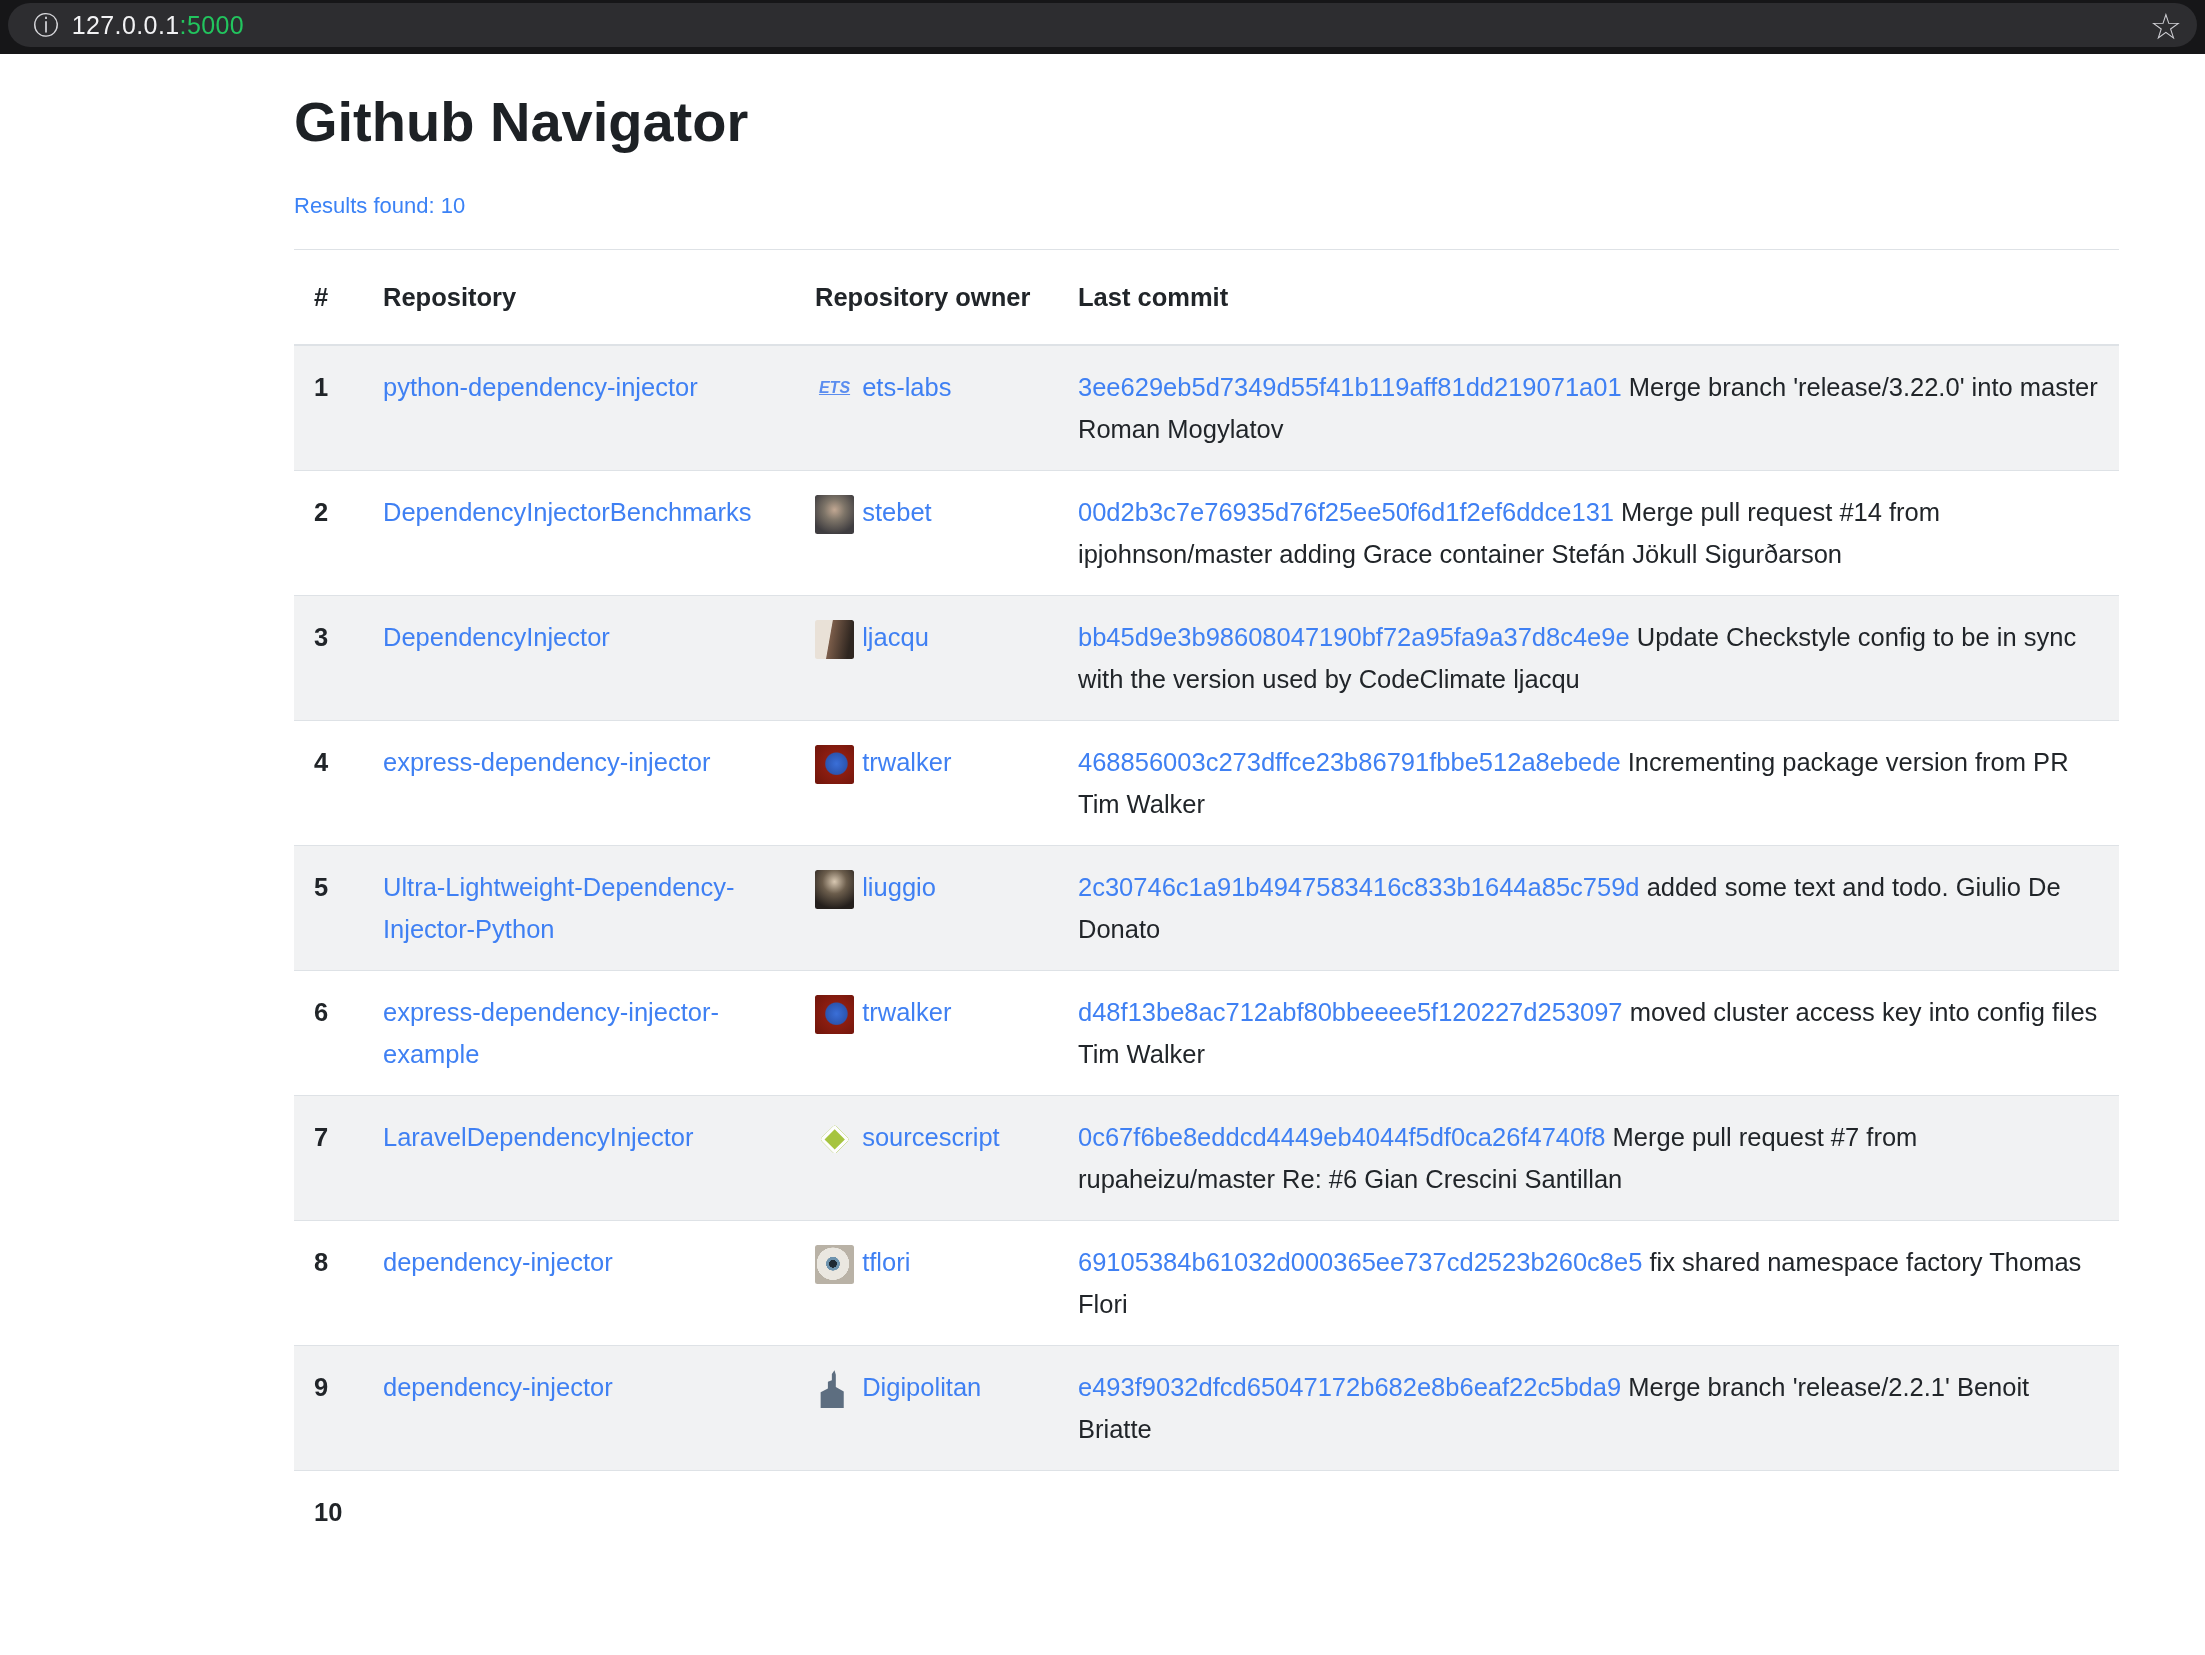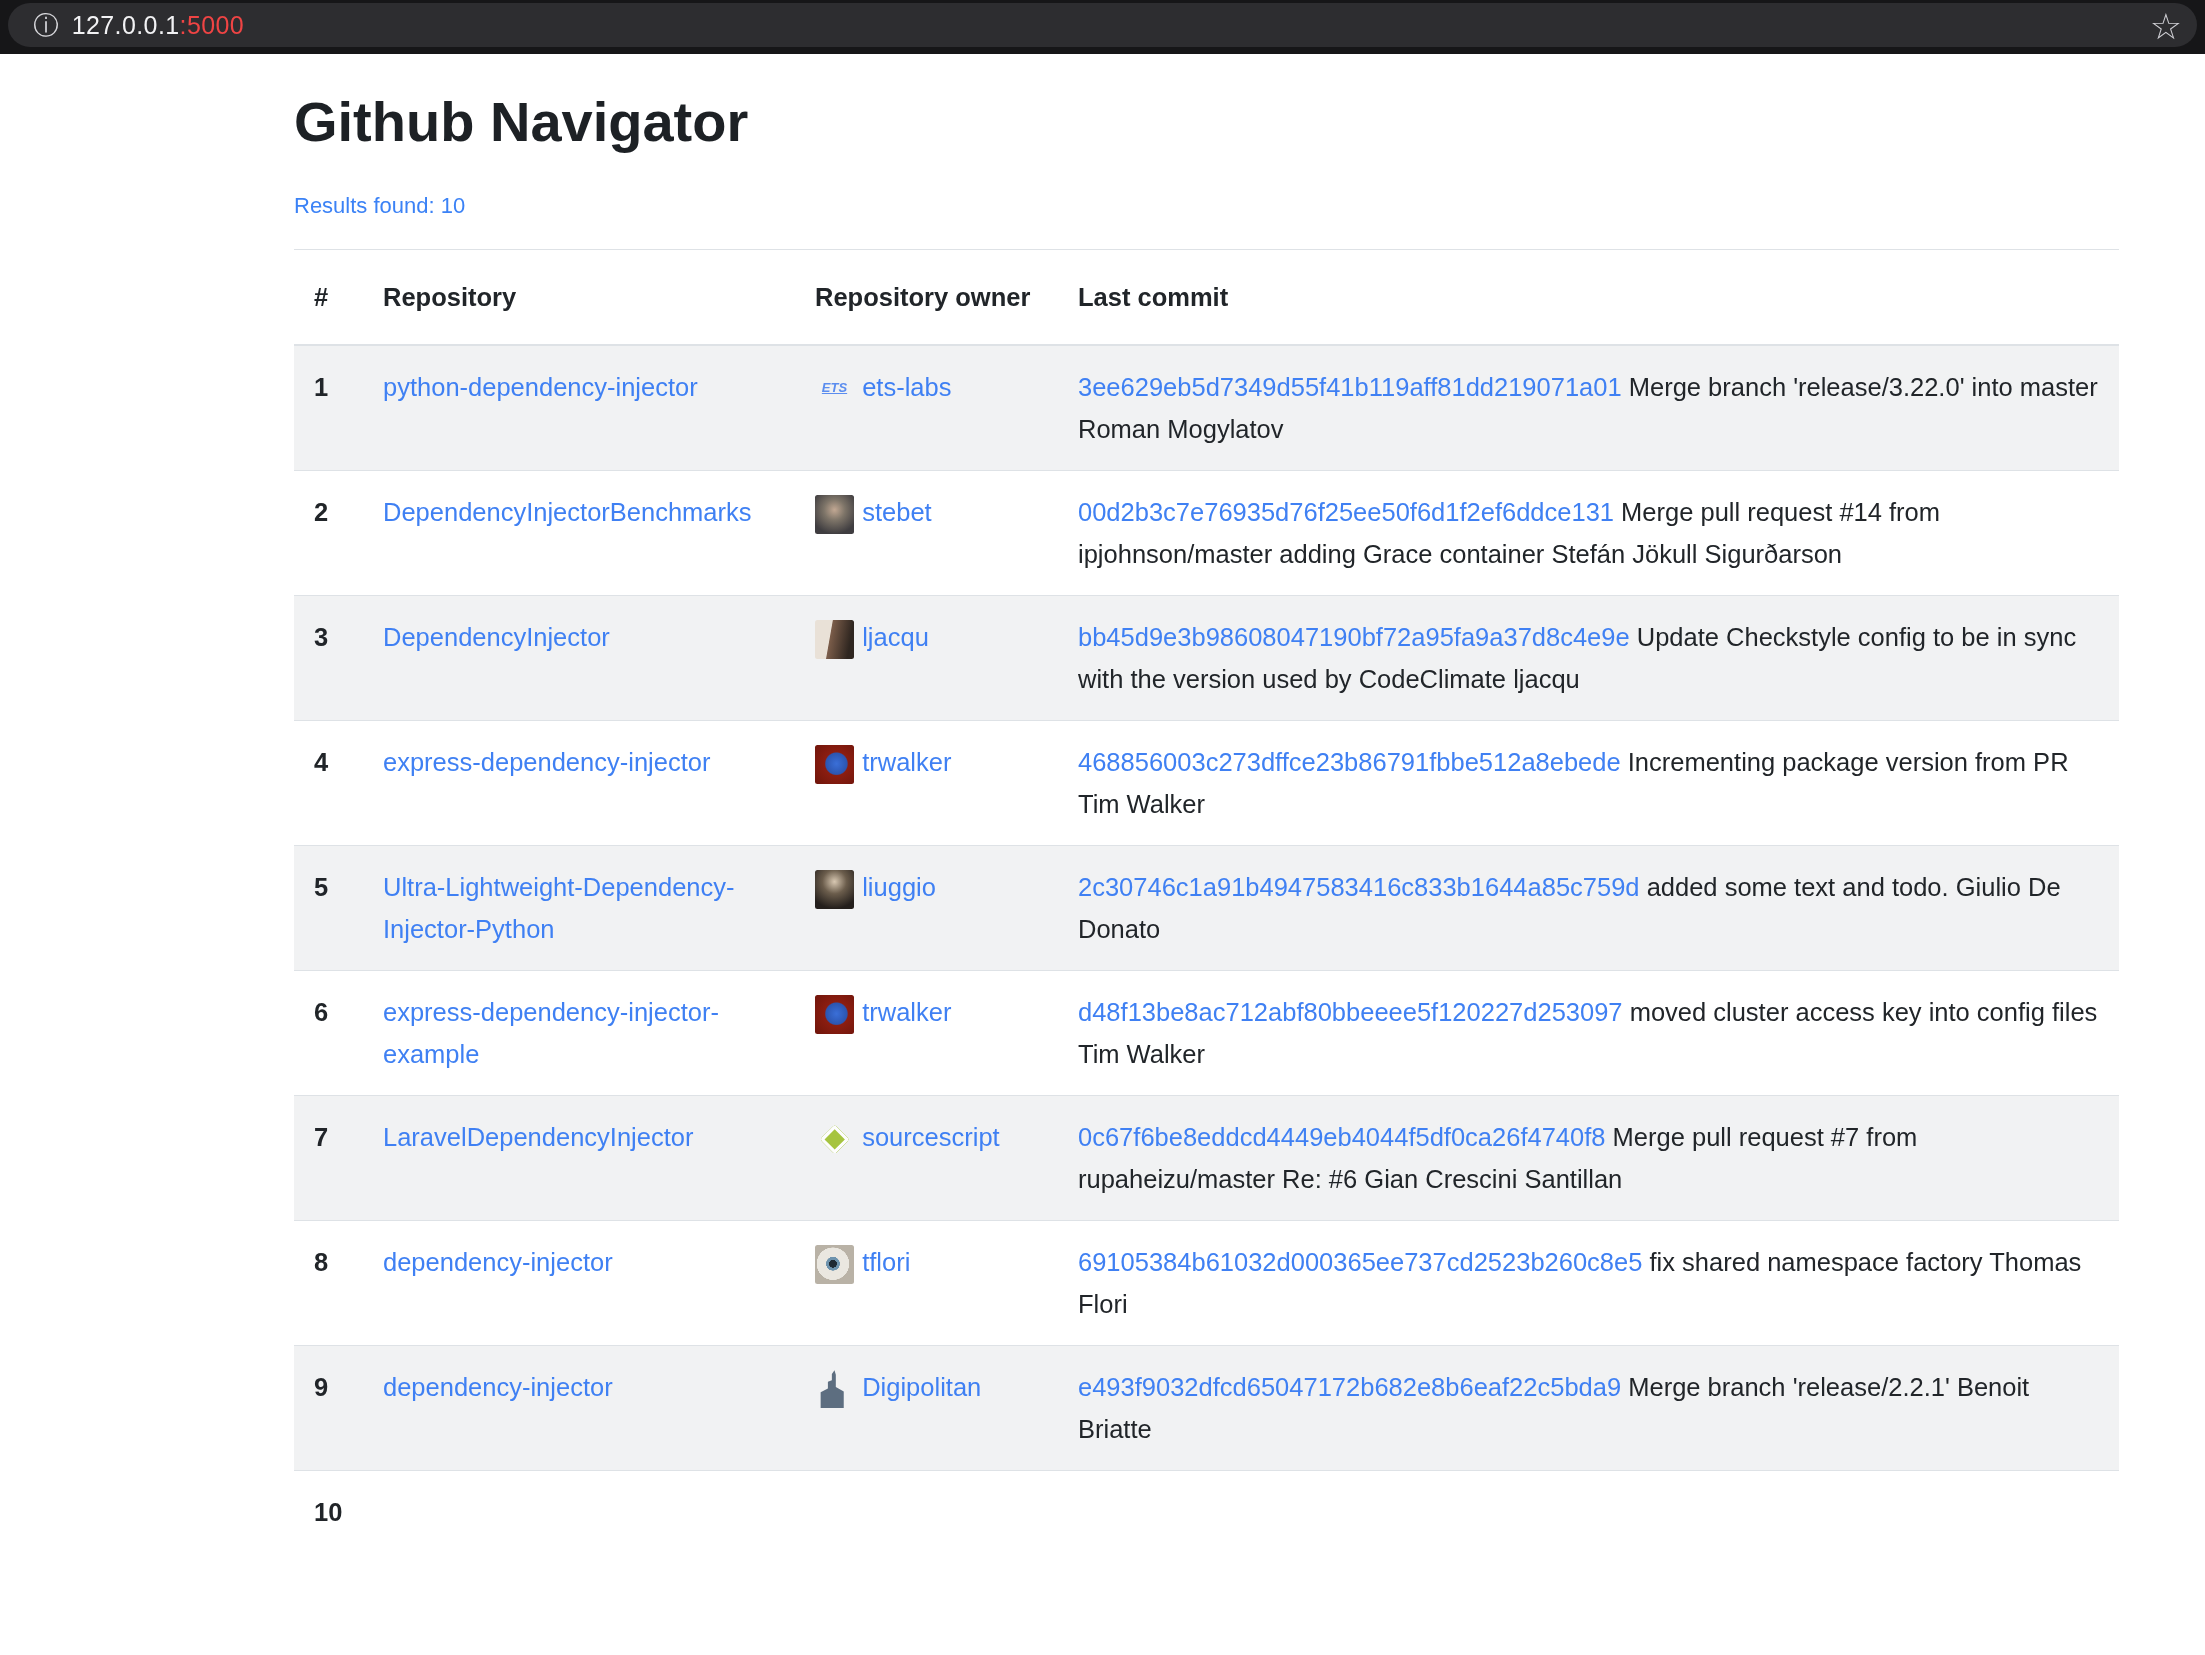--- a/index.html
+++ b/index.html
@@ -5,21 +5,21 @@
   * { margin:0; padding:0; box-sizing:border-box; }
   html,body { width:2205px; height:1656px; overflow:hidden; background:#fff;
     font-family:"Liberation Sans", sans-serif; color:#212529; }
 
   
   .browser-bar { position:relative; height:54px; background:#161618; }
   .url-capsule { position:absolute; left:8.2px; right:8.2px; top:3.3px; height:44px;
     background:#2d2d30; border-radius:22px; display:flex; align-items:center; padding:0 25px; }
   .info-icon { font-size:25.5px; color:#d8d8dc; margin-right:13px; line-height:1; }
   .url-text { font-size:25px; color:#f2f2f4; letter-spacing:0.4px; }
-  .url-port { color:#ef4444; }
+  .url-port { color:#22c55e; }
   .star-icon { position:absolute; right:23px; top:50%; transform:translateY(-50%);
     font-size:36px; color:#cfcfd4; line-height:1; }
 
   
   .content { margin-left:294px; width:1825px; padding-top:36px; }
   h1.page-title { font-size:56px; line-height:64px; font-weight:700; color:#1d2125; }
 
   .search-row { display:flex; margin-top:61px; gap:16.5px; }
   .search-col { flex:1 1 auto; }
   .limit-col { flex:0 0 290px; }
@@ -43,21 +43,21 @@
   th.col-num, td.col-num { width:69px; font-weight:700; }
   td.col-num { font-weight:700; }
   th.col-repo { width:432px; }
   th.col-owner { width:263px; }
   a.link { color:#3f80f3; text-decoration:none; overflow-wrap:break-word;margin-top:10px; }
   .msg { color:#212529; }
 
   
   .avatar { display:inline-flex; width:39px; height:39px; border-radius:2.5px;
     vertical-align:middle; margin-right:8.2px; align-items:center; justify-content:center;
-    flex-direction:column; font-size:13px; overflow:hidden; }
+    flex-direction:column; font-size:16px; overflow:hidden; }
   .av-ets-labs { background:transparent; color:#5b8def; font-style:italic; font-weight:700; text-decoration:underline; }
   .av-ets-labs::after { content:""; width:26px; height:3.3px; background:#a9c1ee; margin-top:2.5px; }
   .av-stebet { background:radial-gradient(circle at 50% 38%, #c2a893 0%, #7d7468 34%, #3f3d40 78%); }
   .av-ljacqu { background:linear-gradient(100deg,#e9e1d7 38%, #8a6síź0%, #7a5c49 40%, #2f2620 85%); background:linear-gradient(100deg,#e9e1d7 38%, #7a5c49 40%, #2f2620 85%); }
   .av-trwalker { background:radial-gradient(circle at 55% 48%, #3a6fd8 0%, #2c55b0 36%, #8c1d10 40%, #6e150b 100%); }
   .av-liuggio { background:radial-gradient(circle at 50% 30%, #d8c8b2 0%, #6b5d4c 36%, #241f1c 80%); }
   .av-sourcescript { background:transparent; }
   .av-sourcescript::before { content:""; width:21.4px; height:21.4px; background:#a6c43f; border-radius:3.3px;
     transform:rotate(45deg); box-shadow:inset 0 0 0 3.3px #fdfdfd, inset 0 0 0 7.4px #a6c43f; }
   .av-tflori { background:radial-gradient(circle at 46% 48%, #1f2a33 0 13%, #6e93ad 14% 23%, #eae7e0 24% 55%, #b9b2a6 56% 100%); }

